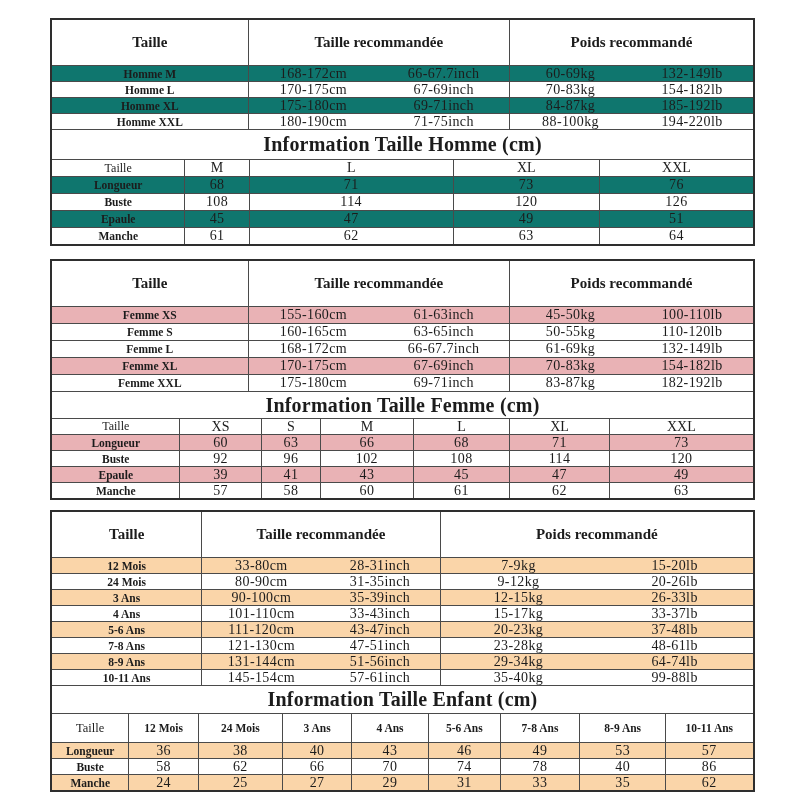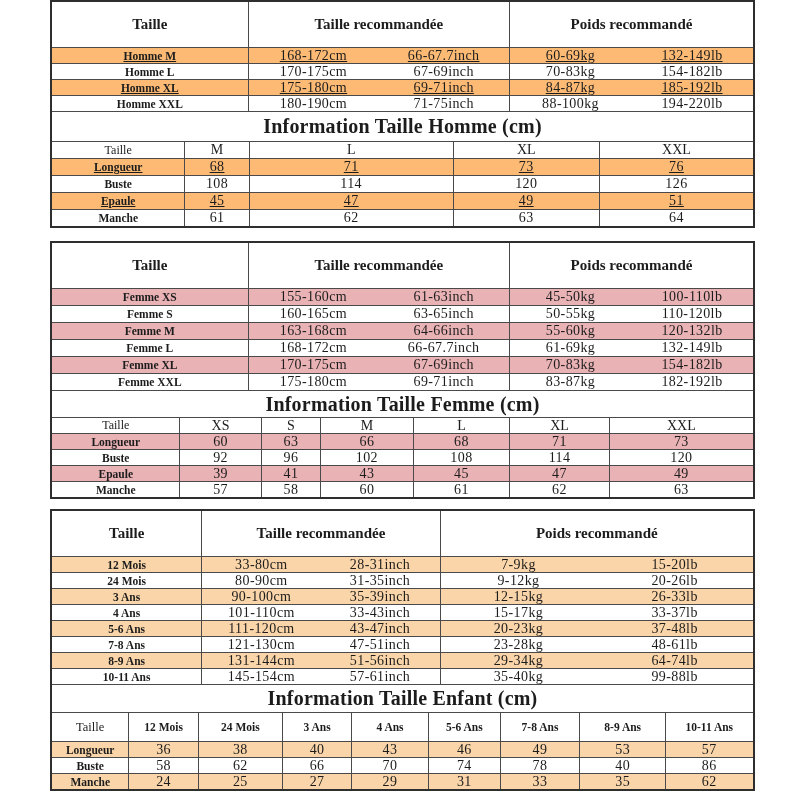--- a/index.html
+++ b/index.html
@@ -1,17 +1,17 @@
 <!DOCTYPE html>
 <html><head>
 <meta charset="utf-8">
 <style>
   html,body{margin:0;padding:0;background:#ffffff;}
   body{width:800px;height:800px;overflow:hidden;font-family:"Liberation Serif","DejaVu Serif",serif;color:#1c1c1c;}
-  .page{padding:0 45px 0 50px;}
+  .page{padding:18px 45px 0 50px;}
   .panel{width:705px;border:2px solid #2e2e2e;box-sizing:border-box;background:#fff;}
   .p0{margin-bottom:13px;}
   .p1{margin-bottom:10px;}
 
   .rec-header{display:flex;height:45px;}
   .hc{display:flex;align-items:center;justify-content:center;font-weight:bold;font-size:15px;box-sizing:border-box;}
   .bl{border-left:1px solid #4a4a4a;}
   .trow{display:flex;border-top:1px solid #4a4a4a;box-sizing:border-box;}
   .cellc{display:flex;align-items:center;justify-content:center;box-sizing:border-box;overflow:hidden;white-space:nowrap;}
   .lbl{font-weight:bold;font-size:11.5px;}
@@ -29,21 +29,21 @@
   .s1 .info-body .trow{height:16px}
   .s2 .info-body .trow{height:16px}
   .s0 .info-header{height:17px}
   .s1 .info-header{height:16px}
   .s2 .info-header{height:29px}
   .s0 .title{height:29px}
   .s1 .title{height:26px}
   .s2 .title{height:27px}
 
   
-  .s0 .hl{background:#fdba74;text-decoration:underline;}
+  .s0 .hl{background:#0f766e;}
   .s1 .hl{background:#e9b2b5;}
   .s2 .hl{background:#fad5a9;}
 
   
   .s0 .h0,.s1 .h0{width:27.9%}
   .s0 .h1,.s1 .h1{width:37.3%}
   .s0 .h2,.s1 .h2{width:34.8%}
   .s2 .h0{width:21.3%}
   .s2 .h1{width:34%}
   .s2 .h2{width:44.7%}
@@ -179,27 +179,20 @@
             <div class="cellc val c3 bl">45-50kg</div>
             <div class="cellc val c4">100-110lb</div>
           </div>
           <div class="trow">
             <div class="cellc lbl c0">Femme S</div>
             <div class="cellc val c1 bl">160-165cm</div>
             <div class="cellc val c2">63-65inch</div>
             <div class="cellc val c3 bl">50-55kg</div>
             <div class="cellc val c4">110-120lb</div>
           </div>
-          <div class="trow hl">
-            <div class="cellc lbl c0">Femme M</div>
-            <div class="cellc val c1 bl">163-168cm</div>
-            <div class="cellc val c2">64-66inch</div>
-            <div class="cellc val c3 bl">55-60kg</div>
-            <div class="cellc val c4">120-132lb</div>
-          </div>
           <div class="trow">
             <div class="cellc lbl c0">Femme L</div>
             <div class="cellc val c1 bl">168-172cm</div>
             <div class="cellc val c2">66-67.7inch</div>
             <div class="cellc val c3 bl">61-69kg</div>
             <div class="cellc val c4">132-149lb</div>
           </div>
           <div class="trow hl">
             <div class="cellc lbl c0">Femme XL</div>
             <div class="cellc val c1 bl">170-175cm</div>

